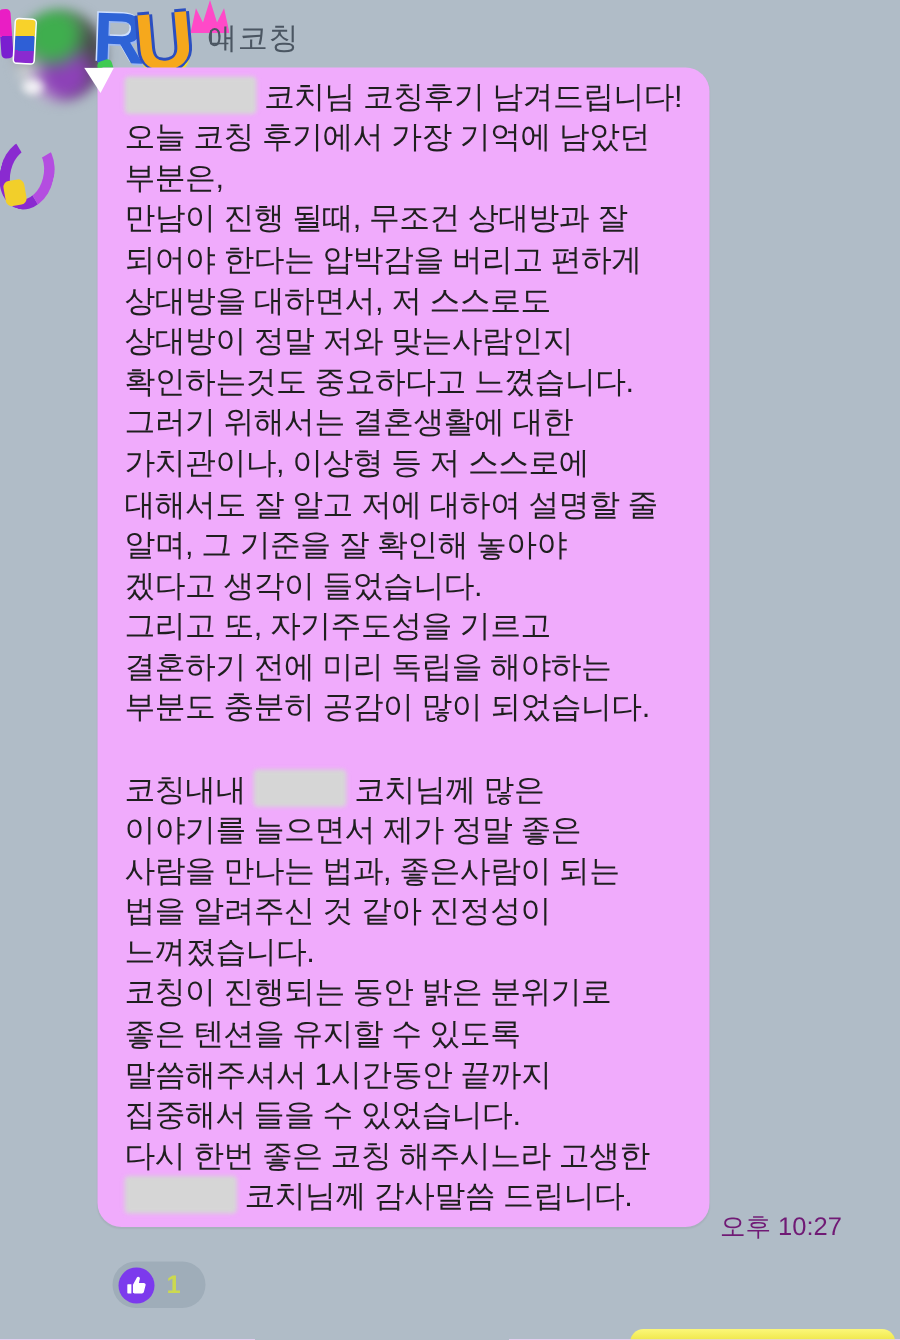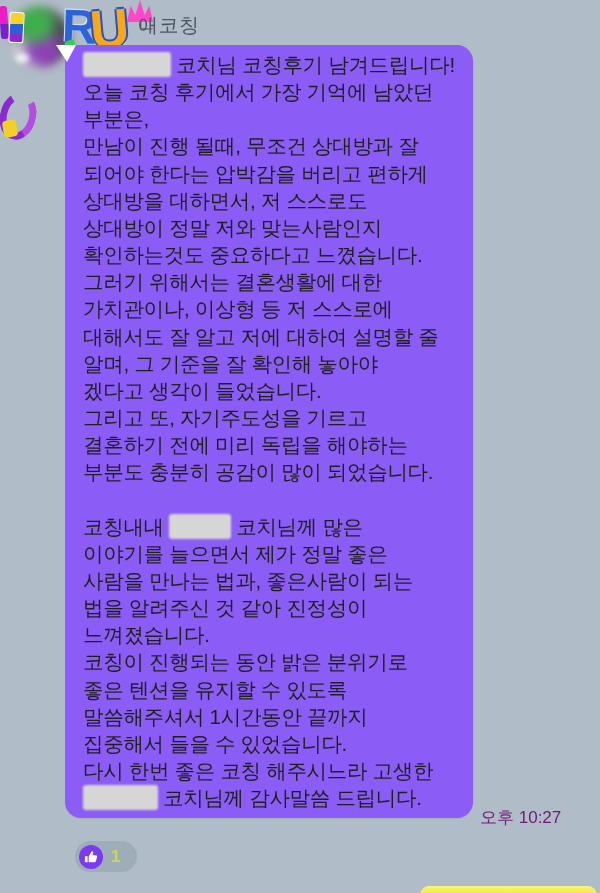--- a/index.html
+++ b/index.html
@@ -49,21 +49,21 @@
   
   .sender-name{
     position:absolute;top:12px;font-size:20px;color:#4b5662;letter-spacing:0.5px;
   }
   .name-frag{left:136px;}
   .name-main{left:138px;text-align:center;}
 
   
   .bubble{
     position:absolute;left:65px;top:45px;width:408px;box-sizing:border-box;
-    background:#8b5cf6;border-radius:16px;border-top-left-radius:4px;
+    background:#f0abfc;border-radius:16px;border-top-left-radius:4px;
     padding:6px 16px 7px 18px;
     box-shadow:0 1px 1px rgba(0,0,0,0.06);
   }
   .bubble-tail{
     position:absolute;left:-9px;top:0;width:20px;height:17px;background:#ffffff;
     clip-path:polygon(0 0,100% 0,55% 100%);
   }
   .bubble-text{
     font-size:20.5px;line-height:27.15px;color:#1f1f1f;
     white-space:pre-line;word-break:keep-all;letter-spacing:-0.3px;

